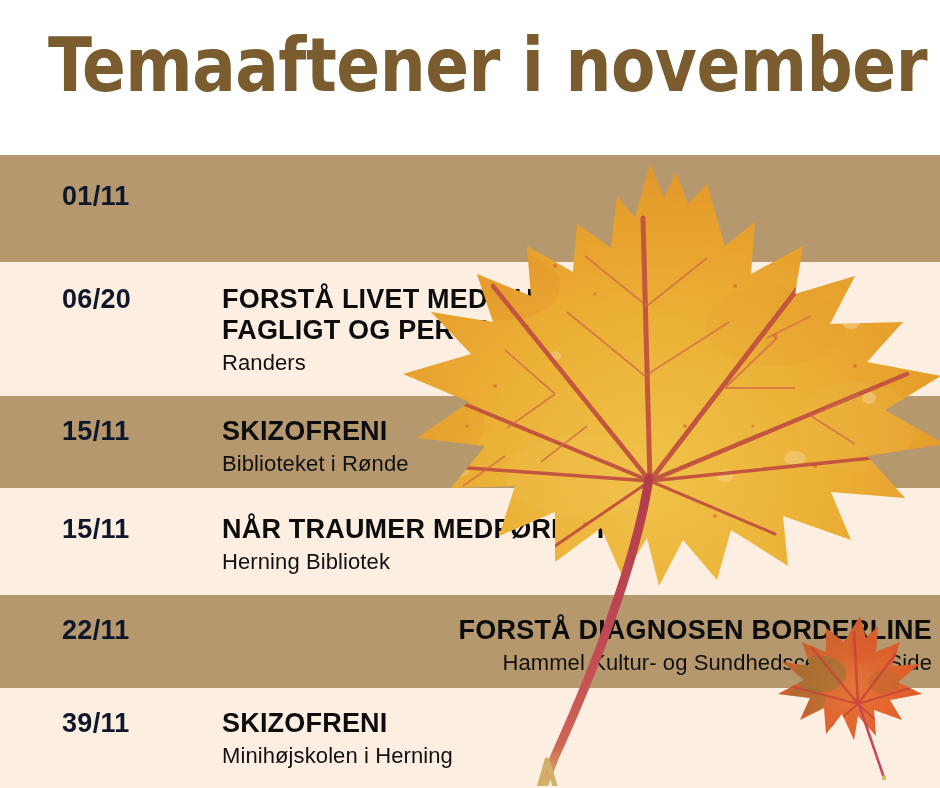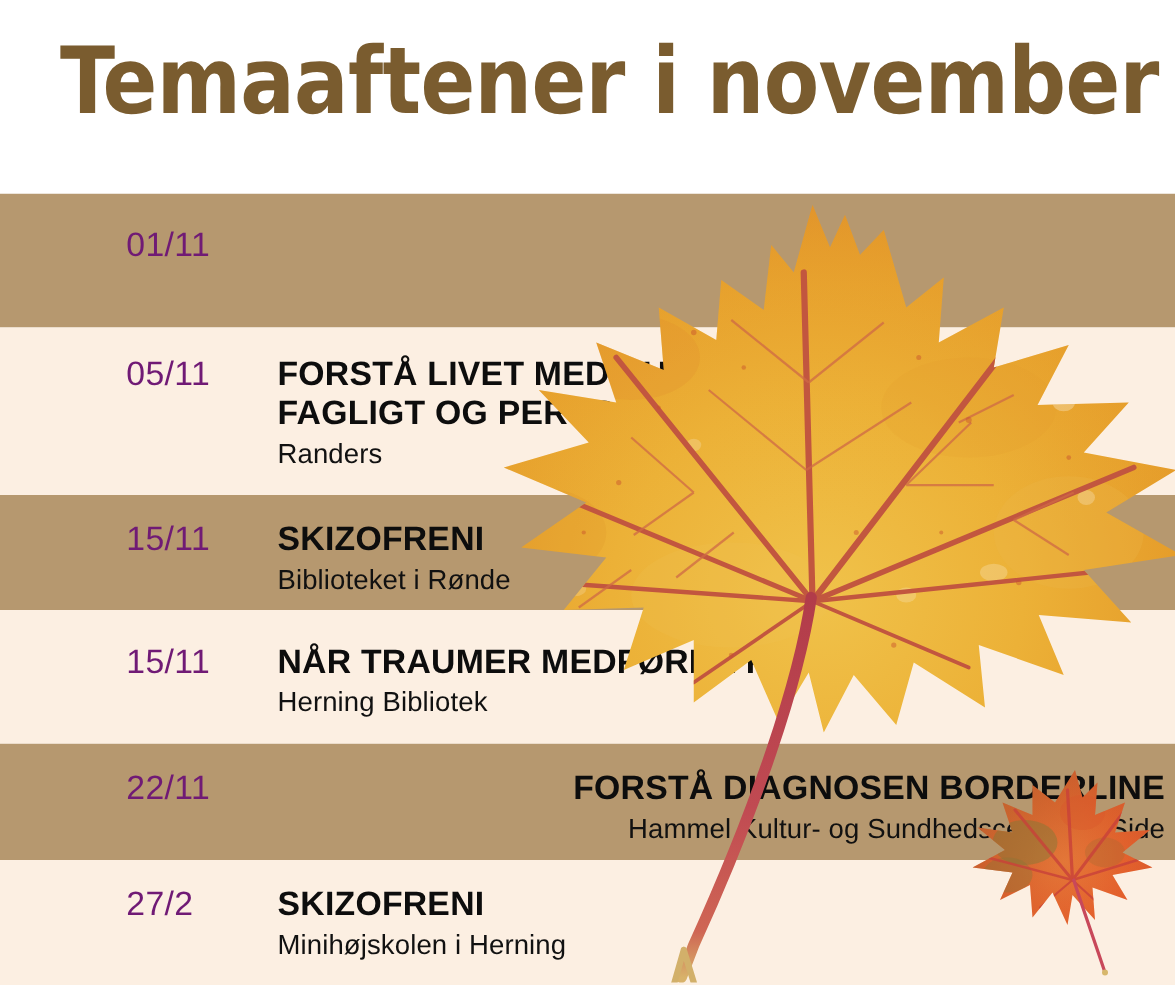--- a/index.html
+++ b/index.html
@@ -61,25 +61,24 @@
   .row-inner{
     position:relative;
     width:100%;
     height:100%;
   }
   .row-date{
     position:absolute;
     left:62px;
     font-family:"Liberation Sans", sans-serif;
     font-size:27px;
-    font-weight:400;
-    color:#701a75;
+    font-weight:700;
+    color:#0f172a;
     letter-spacing:0.3px;
     white-space:nowrap;
-    margin-left:39px;
   }
   .row-texts{
     position:absolute;
     left:222px;
     right:8px;
   }
   .row-title{
     font-family:"Liberation Sans", sans-serif;
     font-size:27px;
     font-weight:700;
@@ -133,21 +132,21 @@
   </div>
 
   <div class="rows">
       <div class="row tan" style="top: 155px; height: 107px;">
         <div class="row-inner">
           <div class="row-date" style="top: 26px;">01/11</div>
         </div>
       </div>
       <div class="row cream" style="top: 262px; height: 134px;">
         <div class="row-inner">
-          <div class="row-date" style="top: 22px;">05/11</div>
+          <div class="row-date" style="top: 22px;">06/20</div>
           <div class="row-texts" style="top: 22px;">
             <div class="row-title">FORSTÅ LIVET MED AUTISME UD FRA ET
 FAGLIGT OG PERSONLIGT PERSPEKTIV</div>
             <div class="row-venue">Randers</div>
           </div>
         </div>
       </div>
       <div class="row tan" style="top: 396px; height: 92px;">
         <div class="row-inner">
           <div class="row-date" style="top: 20px;">15/11</div>
@@ -170,21 +169,21 @@
         <div class="row-inner">
           <div class="row-date" style="top: 20px;">22/11</div>
           <div class="row-texts" style="top: 20px;">
             <div class="row-title">FORSTÅ DIAGNOSEN BORDERLINE</div>
             <div class="row-venue">Hammel Kultur- og Sundhedscenter In-Side</div>
           </div>
         </div>
       </div>
       <div class="row cream" style="top: 688px; height: 100px;">
         <div class="row-inner">
-          <div class="row-date" style="top: 20px;">27/2</div>
+          <div class="row-date" style="top: 20px;">39/11</div>
           <div class="row-texts" style="top: 20px;">
             <div class="row-title">SKIZOFRENI</div>
             <div class="row-venue">Minihøjskolen i Herning</div>
           </div>
         </div>
       </div>
     </div>
 
   <div class="leaf-layer">
 

